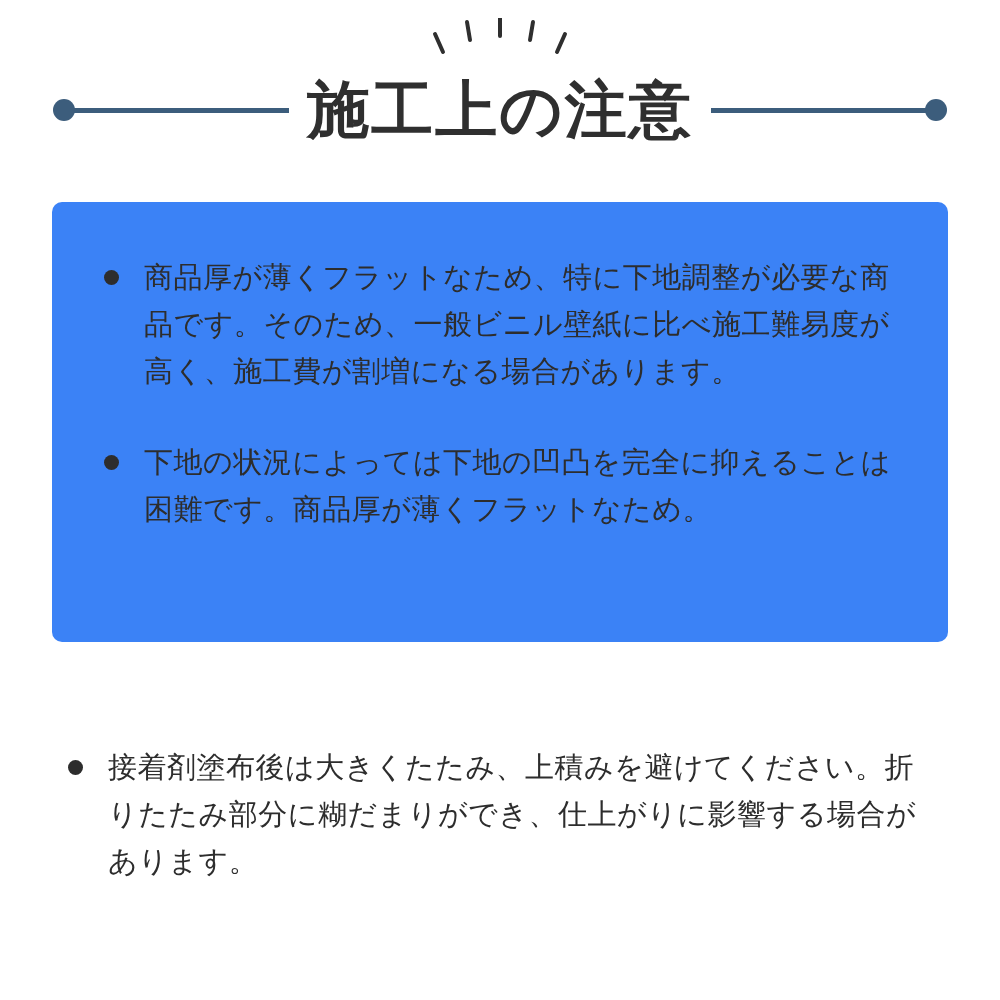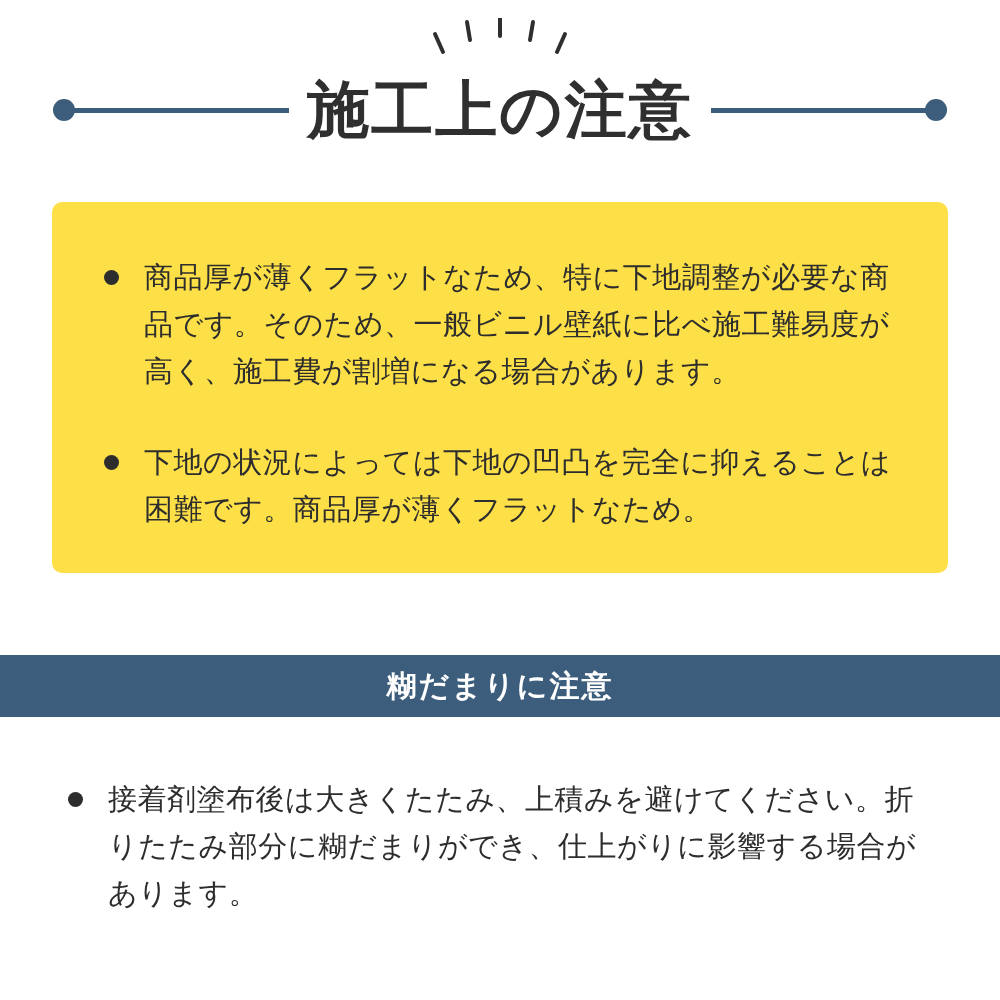--- a/index.html
+++ b/index.html
@@ -79,22 +79,22 @@
     line-height: 1;
     font-family: "DejaVu Sans", "Liberation Sans", sans-serif;
   }
 
   
   .card {
     position: absolute;
     top: 202px;
     left: 52px;
     width: 896px;
-    height: 371px;
-    background: #fde047;
+    height: 440px;
+    background: #3b82f6;
     border-radius: 10px;
     box-sizing: border-box;
     padding: 52px 44px 40px 44px;
   }
 
   .bullet-list {
     list-style: none;
     margin: 0;
     padding: 0;
   }
@@ -136,21 +136,21 @@
     color: #ffffff;
     font-size: 30px;
     font-weight: bold;
     letter-spacing: 2px;
     font-family: "DejaVu Sans", "Liberation Sans", sans-serif;
   }
 
   
   .lower {
     position: absolute;
-    top: 776px;
+    top: 744px;
     left: 52px;
     width: 896px;
     box-sizing: border-box;
     padding: 0 8px;
   }
   .lower .bullet-item {
     font-size: 29px;
     margin-bottom: 0;
   }
 </style>
@@ -187,23 +187,20 @@
         <span class="bullet-dot"></span>
         <span>商品厚が薄くフラットなため、特に下地調整が必要な商品です。そのため、一般ビニル壁紙に比べ施工難易度が高く、施工費が割増になる場合があります。</span>
       </li>
       <li class="bullet-item">
         <span class="bullet-dot"></span>
         <span>下地の状況によっては下地の凹凸を完全に抑えることは困難です。商品厚が薄くフラットなため。</span>
       </li>
     </ul>
   </div>
 
-  <div class="band">
-    <span class="band-title">糊だまりに注意</span>
-  </div>
 
   <div class="lower">
     <ul class="bullet-list">
       <li class="bullet-item">
         <span class="bullet-dot"></span>
         <span>接着剤塗布後は大きくたたみ、上積みを避けてください。折りたたみ部分に糊だまりができ、仕上がりに影響する場合があります。</span>
       </li>
     </ul>
   </div>
 

